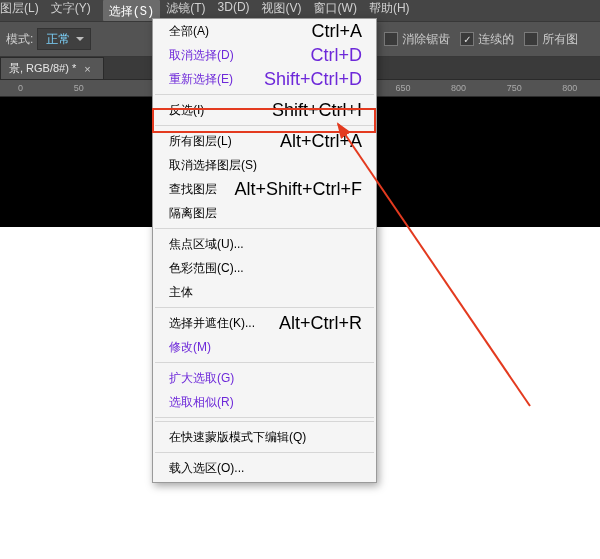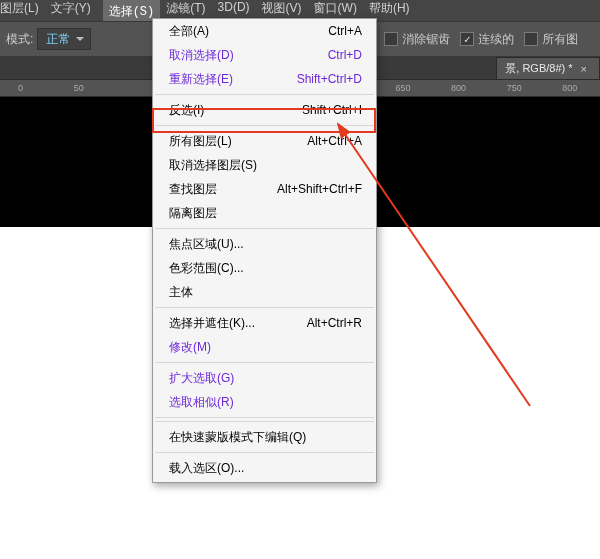--- a/index.html
+++ b/index.html
@@ -83,21 +83,20 @@
     align-items: center; justify-content: center;
     font-size: 10px; color: #ddd;
   }
   .chkbox.checked::before { content: "✓"; }
   .tabstrip {
     height: 22px;
     background: #3a3a3a;
     border-bottom: 1px solid #2a2a2a;
     display: flex; align-items: flex-end;
     padding-left: -1px;
-    justify-content: flex-end;
   }
   .doc-tab {
     background: #565656;
     color: #e6e6e6;
     padding: 3px 12px 3px 8px;
     border: 1px solid #2a2a2a;
     border-bottom: none;
     font-size: 11px;
     display: flex; align-items: center; gap: 8px;
   }
@@ -142,21 +141,21 @@
   .mi {
     display: flex;
     align-items: flex-start;
     justify-content: space-between;
     padding: 4px 14px 4px 16px;
     font-size: 12px;
     line-height: 16px;
   }
   .mi.disabled { color: #6d28d9; }
   .mi .lbl { white-space: nowrap; }
-  .mi .sc  { white-space: nowrap; color: inherit; font-size: 12px;}
+  .mi .sc  { white-space: nowrap; color: inherit; font-size: 18px;}
   .msep {
     height: 1px;
     background: #d6d6d6;
     margin: 3px 2px;
   }
   
   .red-box {
     position: absolute;
     left: 152px;
     top: 108px;

